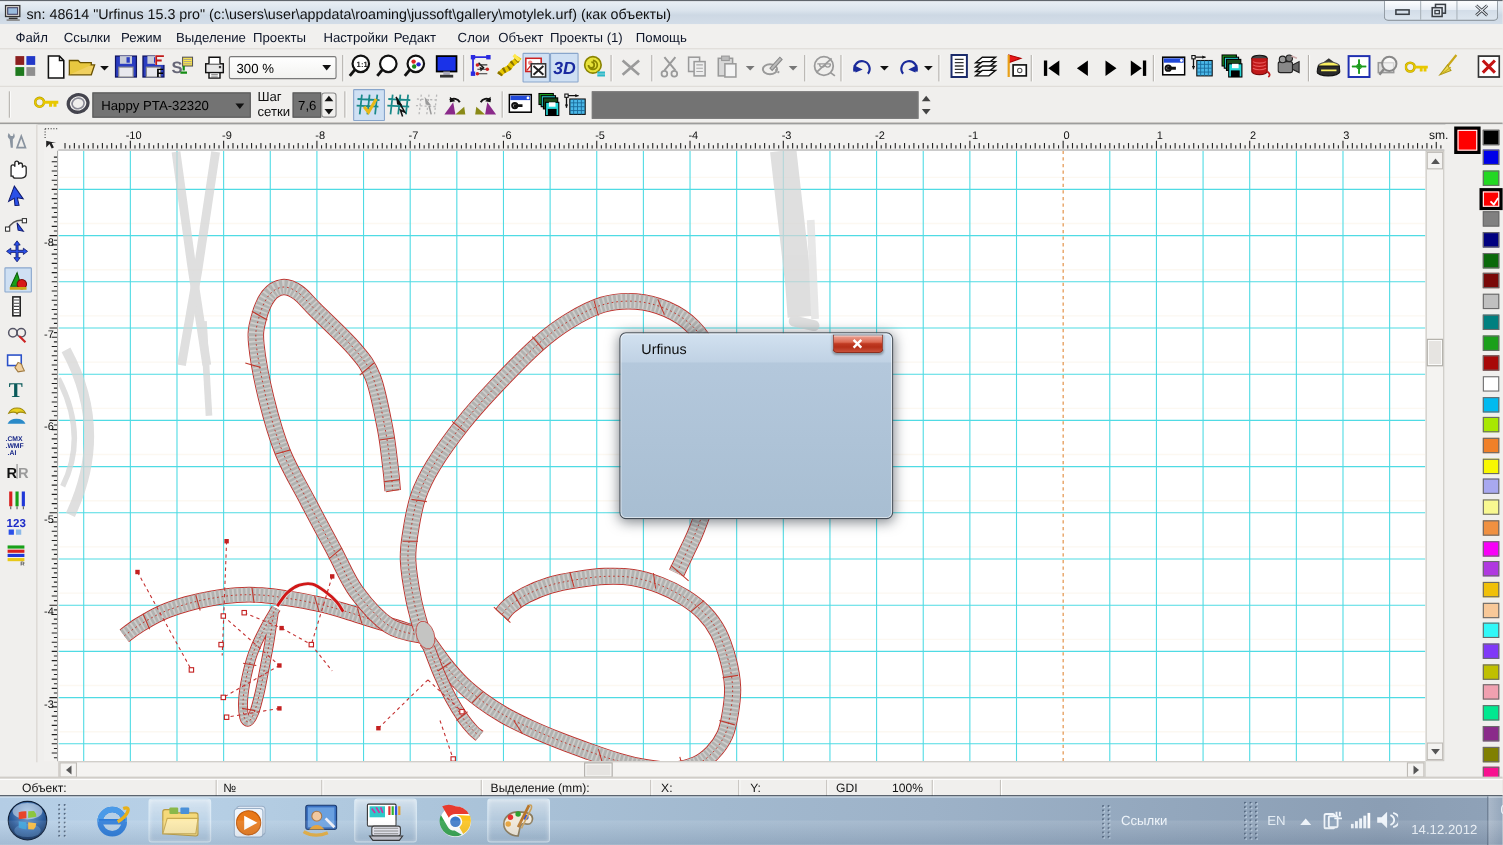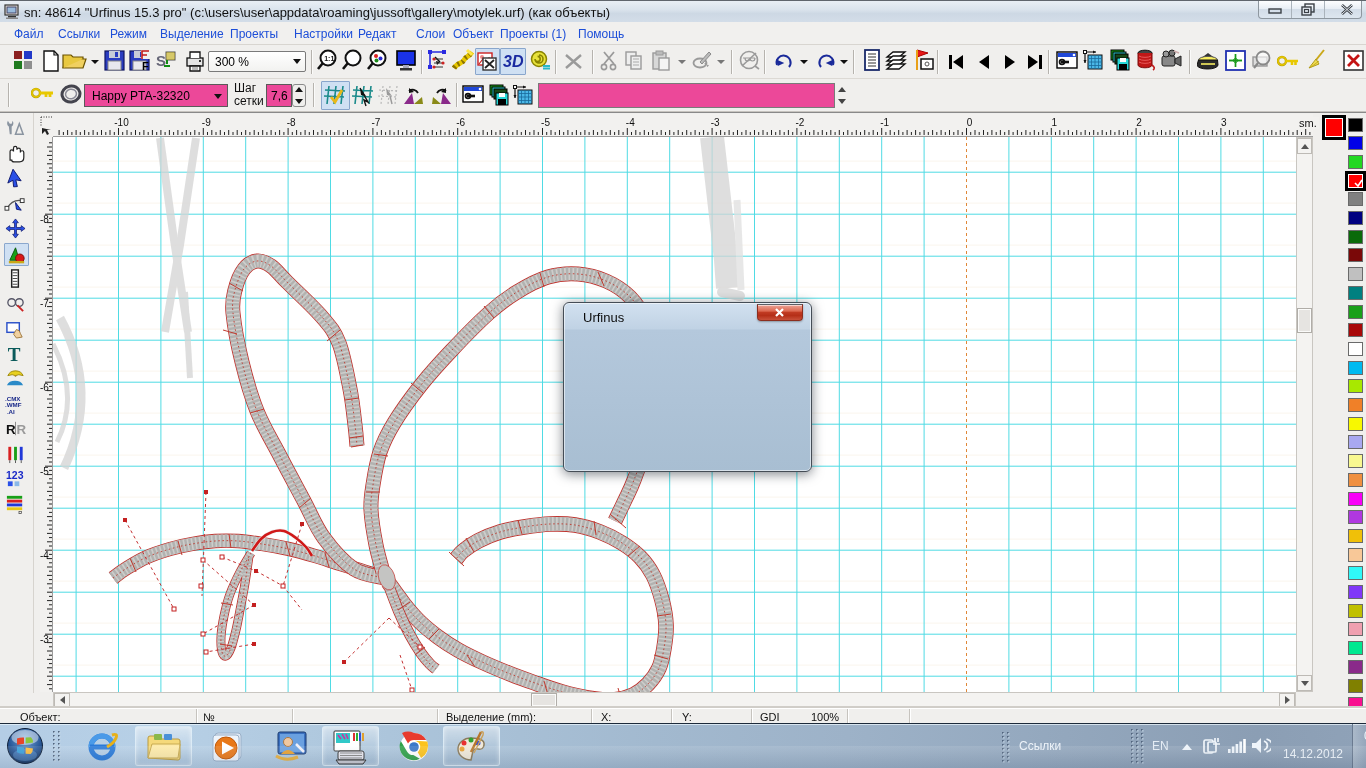--- a/index.html
+++ b/index.html
@@ -5,27 +5,27 @@
 *{margin:0;padding:0;box-sizing:border-box}
 html,body{width:1366px;height:768px;overflow:hidden;font-family:"Liberation Sans",sans-serif;background:#f0efed}
 .abs{position:absolute}
 #titlebar{position:absolute;left:0;top:0;width:1366px;height:22px;background:linear-gradient(180deg,#e9eff5 0%,#dbe4ed 40%,#cdd8e4 60%,#d3dde8 100%);border-top:1px solid #60666d}
 #title-ic{position:absolute;left:4px;top:3px;width:17px;height:16px}
 #title-tx{position:absolute;left:24px;top:4px;font-size:13px;color:#101010;white-space:pre}
 #winbtns{position:absolute;right:4px;top:0;width:104px;height:18px;background:linear-gradient(180deg,#fdfeff 0%,#e8eef5 45%,#d3dde8 50%,#dde6ef 100%);border:1px solid #8e979f;border-top:none;border-radius:0 0 4px 4px;display:flex}
 .wb{flex:1;position:relative;border-right:1px solid #aab3bb}
 .wb:last-child{border-right:none}
 #menubar{position:absolute;left:0;top:22px;width:1366px;height:23px;background:#f1f0ee;border-bottom:1px solid #d8d5d0}
-.mi{position:absolute;top:5px;font-size:12px;color:#1d4ed8}
+.mi{position:absolute;top:5px;font-size:12px;color:#0f172a}
 #tb1{position:absolute;left:0;top:45px;width:1366px;height:34px;background:#f0efed;border-bottom:1px solid #dcd9d4}
 #tb2{position:absolute;left:0;top:79px;width:1366px;height:33px;background:#f0efed;border-bottom:1px solid #c7c4bf}
 .sep1{position:absolute;top:50px;width:1px;height:24px;background:#b6b3ae;box-shadow:1px 0 0 #fbfbfa}
 .sep2{position:absolute;top:83px;width:1px;height:24px;background:#b6b3ae;box-shadow:1px 0 0 #fbfbfa}
 .ic{position:absolute}
-.combo{position:absolute;background:#ec4899;border:1px solid #8a8a8a;font-size:12px;color:#000}
+.combo{position:absolute;background:#737373;border:1px solid #8a8a8a;font-size:12px;color:#000}
 .press{background:#cfe0f3;border:1px solid #89a6cc;border-radius:1px;position:absolute}
 #main{position:absolute;left:0;top:112px;width:1366px;height:596px;background:#f0efed;border-top:1px solid #898989}
 #toolpal{position:absolute;left:0;top:113px;width:34px;height:580px;background:#f0efed;border-right:1px solid #d6d3ce}
 .tool{position:absolute;left:4px;width:25px;height:23px}
 .toolsel{background:#cfe0f3;border:1px solid #8aa7cd;border-radius:1px}
 #rcorner{position:absolute;left:40px;top:114px;width:13px;height:23px;background:#f2f1ef}
 #rulertop{position:absolute;left:53px;top:114px;width:1260px;height:23px;background:#f2f1ef;border-bottom:1px solid #9b9b9b;overflow:hidden}
 #rulerleft{position:absolute;left:40px;top:137px;width:13px;height:555px;background:#f2f1ef;border-right:1px solid #9b9b9b;overflow:hidden}
 #canvas{position:absolute;left:53px;top:137px;width:1243px;height:555px;background:#fff;overflow:hidden}
 #vsb{position:absolute;left:1296px;top:137px;width:17px;height:555px;background:#f4f3f1;border:1px solid #c9c6c1}

